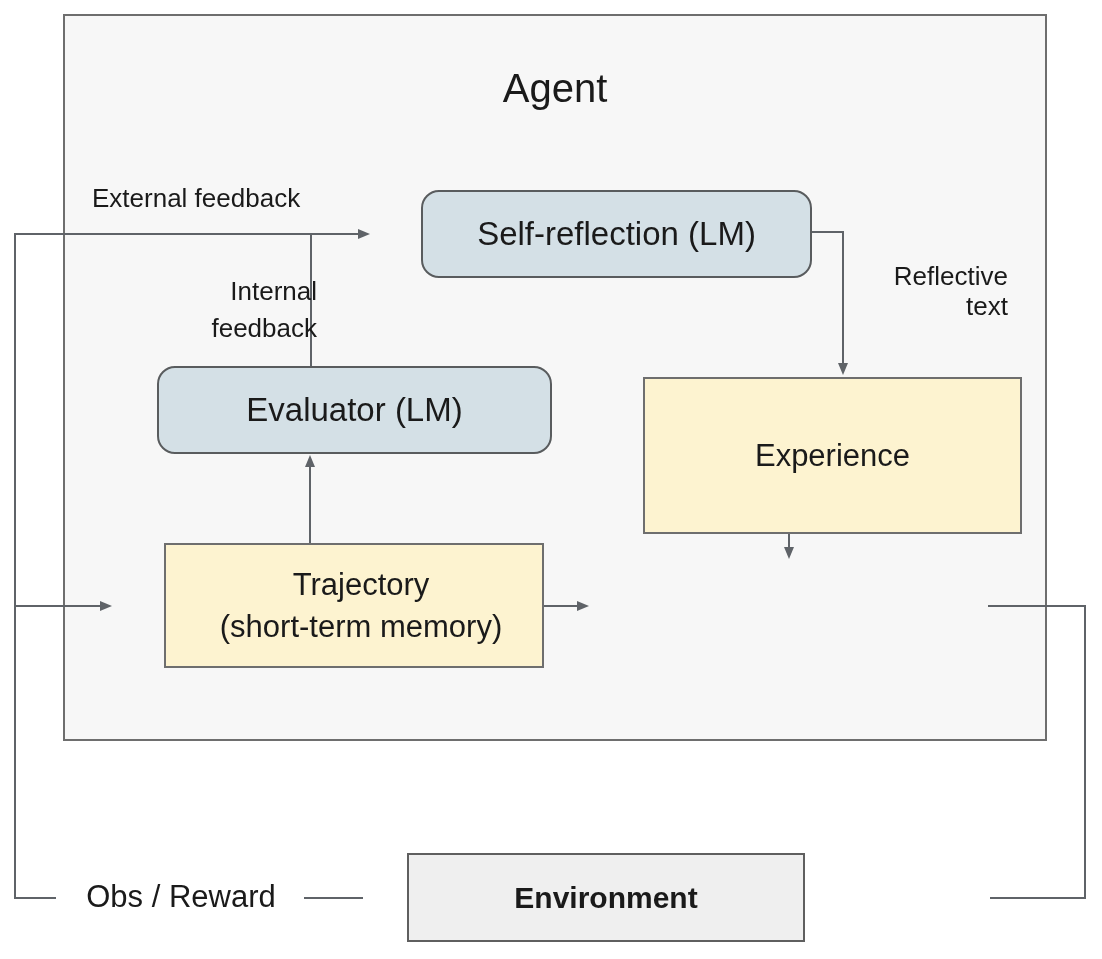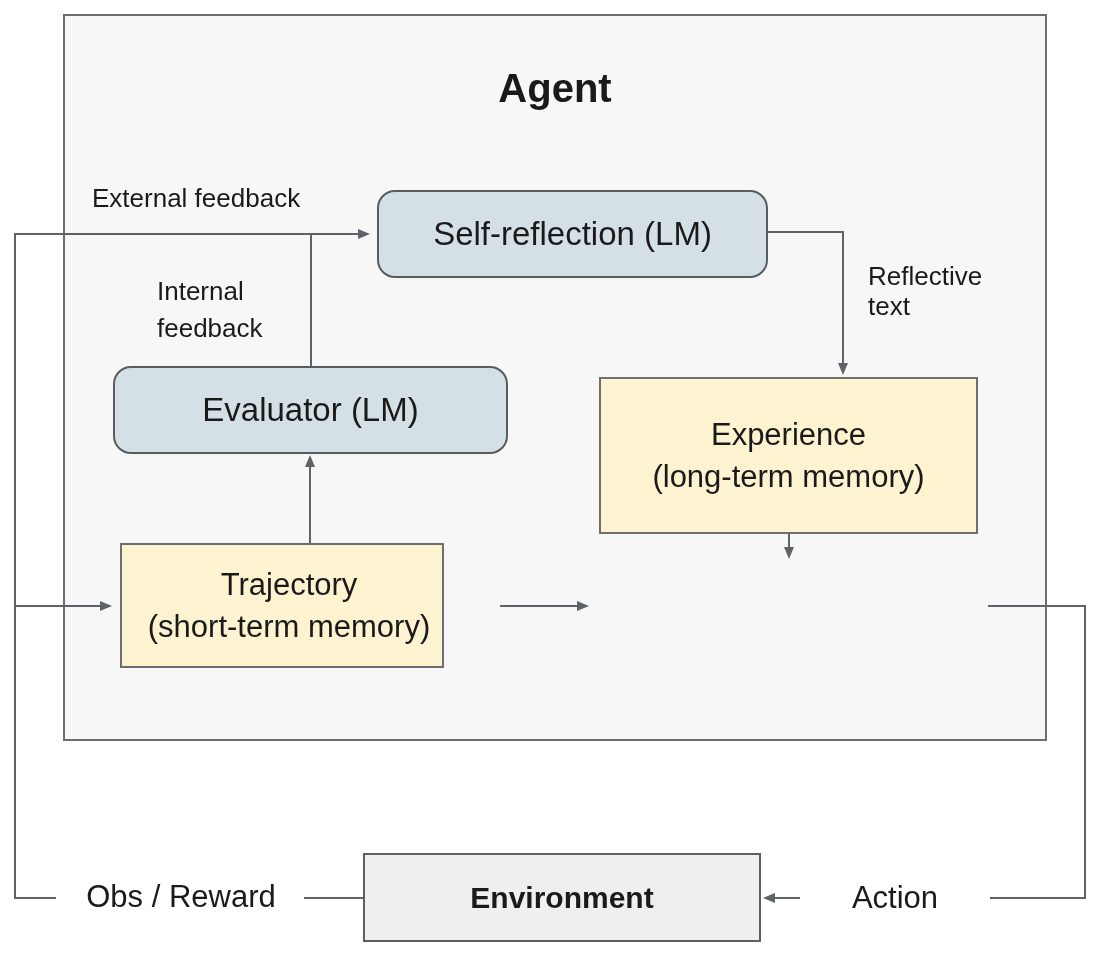--- a/index.html
+++ b/index.html
@@ -36,20 +36,21 @@
   
   .node {
     position: absolute;
     display: flex;
     flex-direction: column;
     justify-content: center;
     text-align: center;
     box-sizing: border-box;
     z-index: 2;
     line-height: 1.25;
+    margin-left: 44px;
   }
   .node.lm {
     background: #d4e0e6;
     border: 2px solid #595c5e;
     border-radius: 18px;
     font-size: 33px;
   }
   .node.memory {
     background: #fdf3d0;
     border: 2px solid #6e6e6e;
@@ -60,38 +61,38 @@
   .node.environment {
     background: #efefef;
     border: 2px solid #5f5f5f;
     font-size: 30px;
     font-weight: bold;
   }
   #self-reflection { left: 377px; top: 190px; width: 391px; height: 88px; }
   #evaluator       { left: 113px; top: 366px; width: 395px; height: 88px; }
   #actor           { left: 591px; top: 561px; width: 397px; height: 89px; }
   #experience      { left: 599px; top: 377px; width: 379px; height: 157px; }
-  #trajectory      { left: 120px; top: 543px; width: 324px; height: 125px; padding-left: 14px; }
+  #trajectory      { left: 120px; top: 543px; width: 380px; height: 125px; padding-left: 14px; }
   #environment     { left: 363px; top: 853px; width: 398px; height: 89px; }
 
   .agent-title {
     position: absolute;
     left: 63px; top: 66px;
     width: 984px;
     text-align: center;
     font-size: 40px;
-    font-weight: bold;
+    font-weight: normal;
     z-index: 2;
   }
   
   .edge-label {
     position: absolute;
     z-index: 2;
     font-size: 26px;
-    text-align: left;
+    text-align: right;
     line-height: 37px;
   }
   #lbl-external   { left: 92px;  top: 180px; white-space: nowrap; text-align: left; }
   #lbl-internal   { left: 157px; top: 273px; width: 160px; }
   #lbl-reflective { left: 868px; top: 261px; width: 140px; line-height: 30px; }
   .io-label {
     position: absolute;
     z-index: 2;
     font-size: 31px;
     text-align: center;
@@ -130,32 +131,30 @@
   <div class="node lm" id="self-reflection">
     <span>Self-reflection (LM)</span>
   </div>
 
   <div class="node lm" id="evaluator">
     <span>Evaluator (LM)</span>
   </div>
 
   <div class="node memory" id="experience">
     <span>Experience</span>
-    <span>(long-term memory)</span>
   </div>
 
   <div class="node memory" id="trajectory">
     <span>Trajectory</span>
     <span>(short-term memory)</span>
   </div>
 
 
   <div class="node environment" id="environment">
     <span>Environment</span>
   </div>
 
   <div class="edge-label" id="lbl-external">External feedback</div>
   <div class="edge-label" id="lbl-internal">Internal feedback</div>
   <div class="edge-label" id="lbl-reflective">Reflective text</div>
   <div class="io-label" id="lbl-obs">Obs / Reward</div>
-  <div class="io-label" id="lbl-action">Action</div>
 
 </div>
 
 </body></html>

